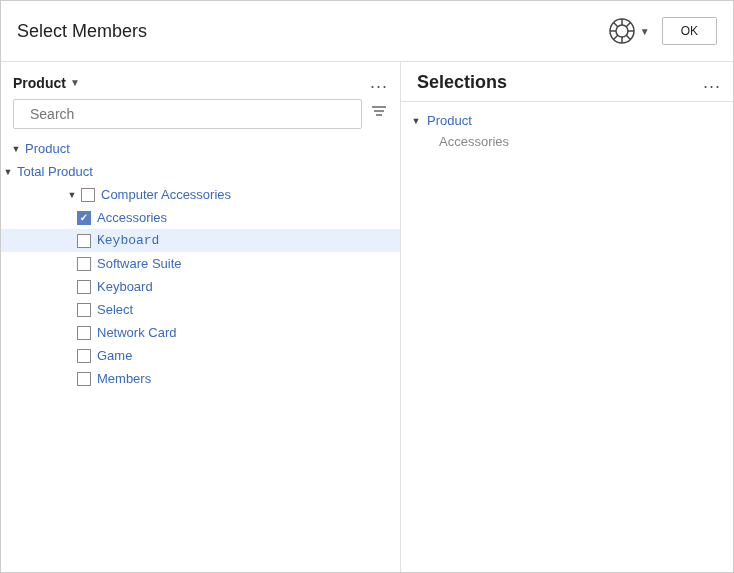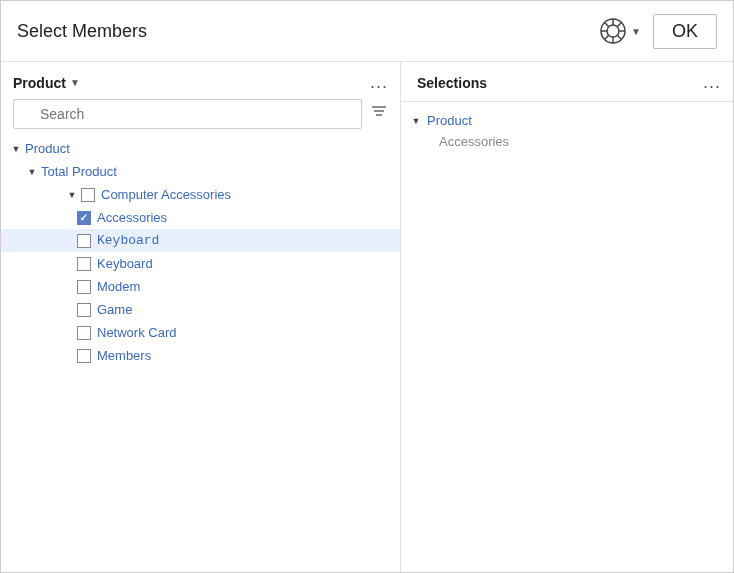--- a/index.html
+++ b/index.html
@@ -57,21 +57,21 @@
       height: 28px;
     }
 
     .dropdown-arrow {
       font-size: 10px;
       color: #555;
     }
 
     .btn-ok, .btn-cancel {
       padding: 6px 18px;
-      font-size: 18px;
+      font-size: 12px;
       border: 1px solid #bbb;
       background: #fff;
       cursor: pointer;
       border-radius: 2px;
       color: #222;
     }
 
     
     .dialog-body {
       display: flex;
@@ -118,21 +118,21 @@
 
     .search-row {
       display: flex;
       align-items: center;
       padding: 0 12px 8px 12px;
       gap: 8px;
     }
 
     .search-input {
       flex: 1;
-      padding: 6px 26px;
+      padding: 6px 16px;
       border: 1px solid #ccc;
       border-radius: 2px;
       font-size: 14px;
       color: #999;
       outline: none;
     }
 
     .filter-icon {
       color: #555;
       font-size: 16px;
@@ -165,21 +165,21 @@
       user-select: none;
     }
 
     .tree-item.highlighted {
       background: #e8f0fe;
       font-family: Liberation Mono, monospace;
     }
 
     
     .level-0 { padding-left: 8px; }
-    .level-1 { padding-left: 24px; }
+    .level-1 { }
     .level-2 { padding-left: 64px; }
     .level-3 { padding-left: 60px; }
 
     .expand-arrow {
       width: 14px;
       height: 14px;
       display: inline-flex;
       align-items: center;
       justify-content: center;
       font-size: 9px;
@@ -232,21 +232,21 @@
     }
 
     .right-panel-header {
       display: flex;
       align-items: center;
       padding: 10px 12px 8px 16px;
       border-bottom: 1px solid #e0e0e0;
     }
 
     .right-panel-title {
-      font-size: 14px;
+      font-size: 18px;
       font-weight: 700;
       color: #222;
       flex: 1;
     }
 
     .selections-tree {
       padding: 8px 0 0 8px;
     }
 
     .sel-item {
@@ -336,36 +336,41 @@
             <span class="item-label">Accessories</span>
           </div>
           <div class="tree-item level-3 highlighted">
             <span class="expand-arrow leaf"></span>
             <span class="checkbox"></span>
             <span class="item-label">Keyboard</span>
           </div>
           <div class="tree-item level-3">
             <span class="expand-arrow leaf"></span>
             <span class="checkbox"></span>
+            <span class="item-label">Software Suite</span>
+          </div>
+          <div class="tree-item level-3">
+            <span class="expand-arrow leaf"></span>
+            <span class="checkbox"></span>
             <span class="item-label">Keyboard</span>
           </div>
           <div class="tree-item level-3">
             <span class="expand-arrow leaf"></span>
             <span class="checkbox"></span>
-            <span class="item-label">Modem</span>
+            <span class="item-label">Select</span>
+          </div>
+          <div class="tree-item level-3">
+            <span class="expand-arrow leaf"></span>
+            <span class="checkbox"></span>
+            <span class="item-label">Network Card</span>
           </div>
           <div class="tree-item level-3">
             <span class="expand-arrow leaf"></span>
             <span class="checkbox"></span>
             <span class="item-label">Game</span>
-          </div>
-          <div class="tree-item level-3">
-            <span class="expand-arrow leaf"></span>
-            <span class="checkbox"></span>
-            <span class="item-label">Network Card</span>
           </div>
           <div class="tree-item level-3">
             <span class="expand-arrow leaf"></span>
             <span class="checkbox"></span>
             <span class="item-label">Members</span>
           </div>
         </div>
     </div>
 
     <div class="right-panel">

